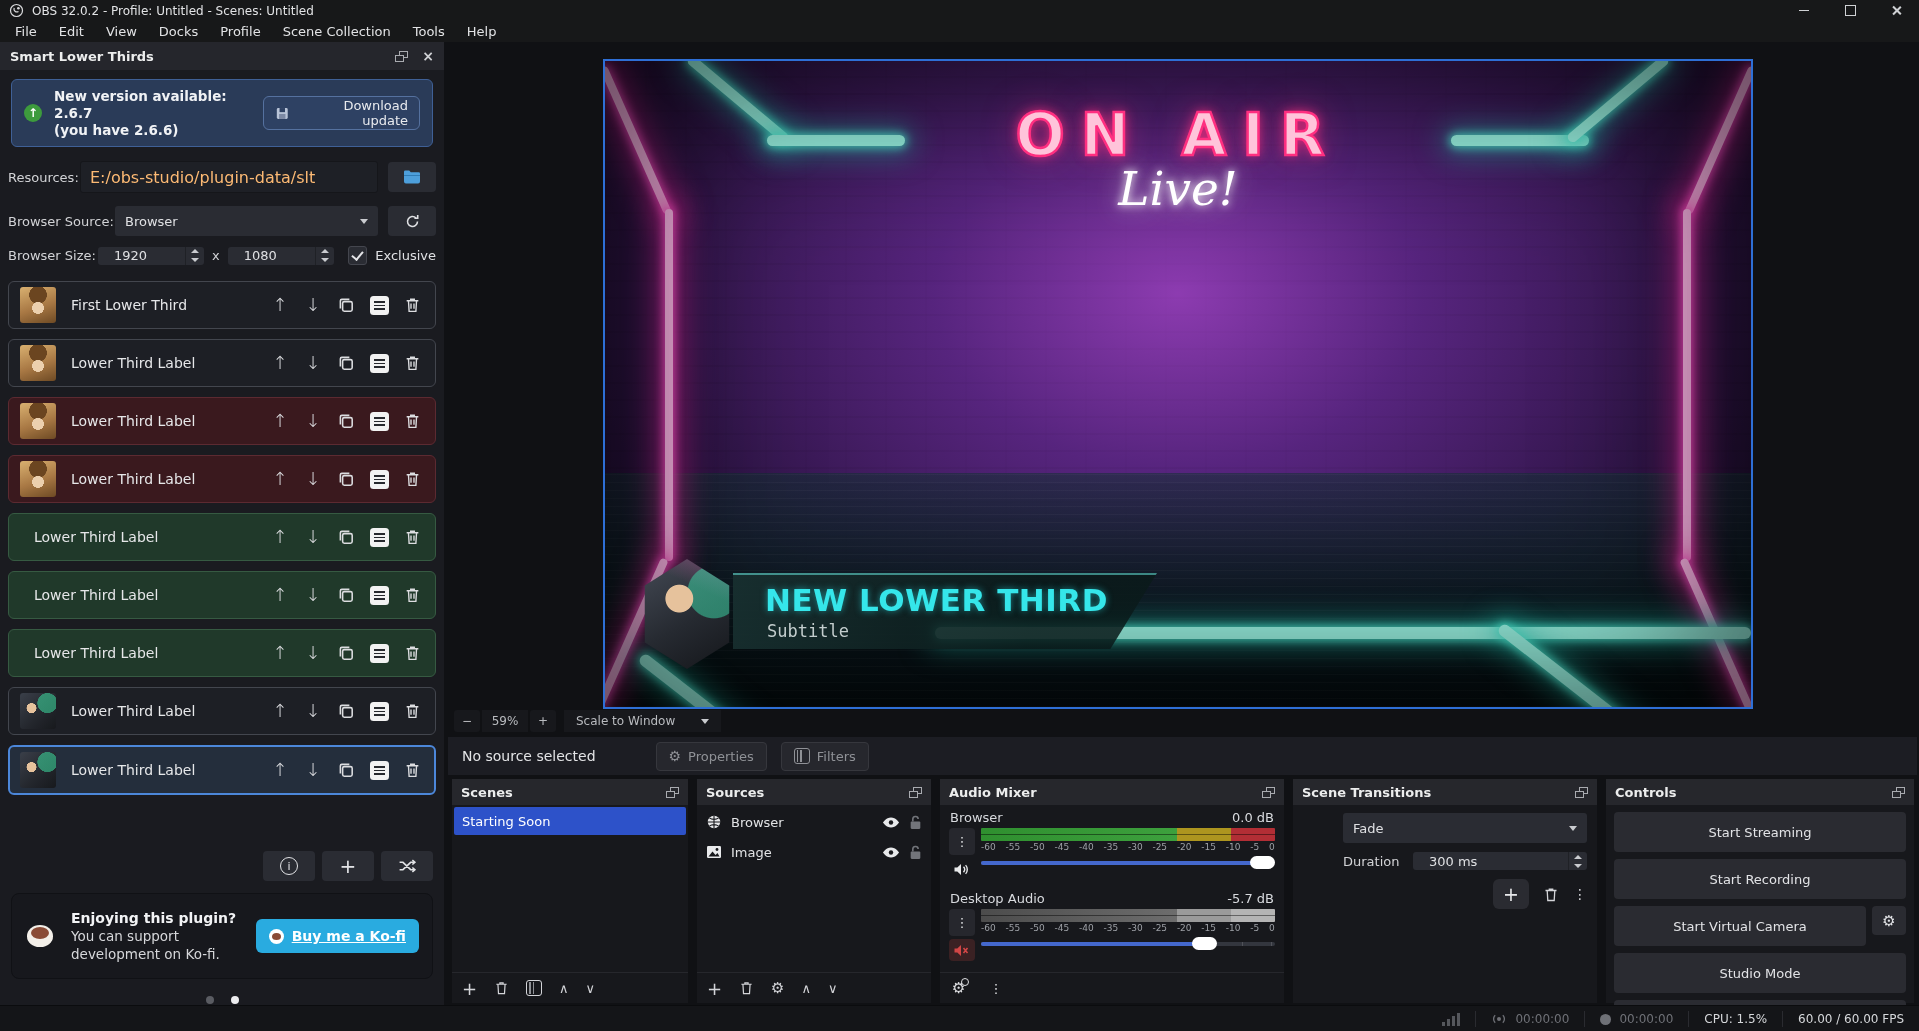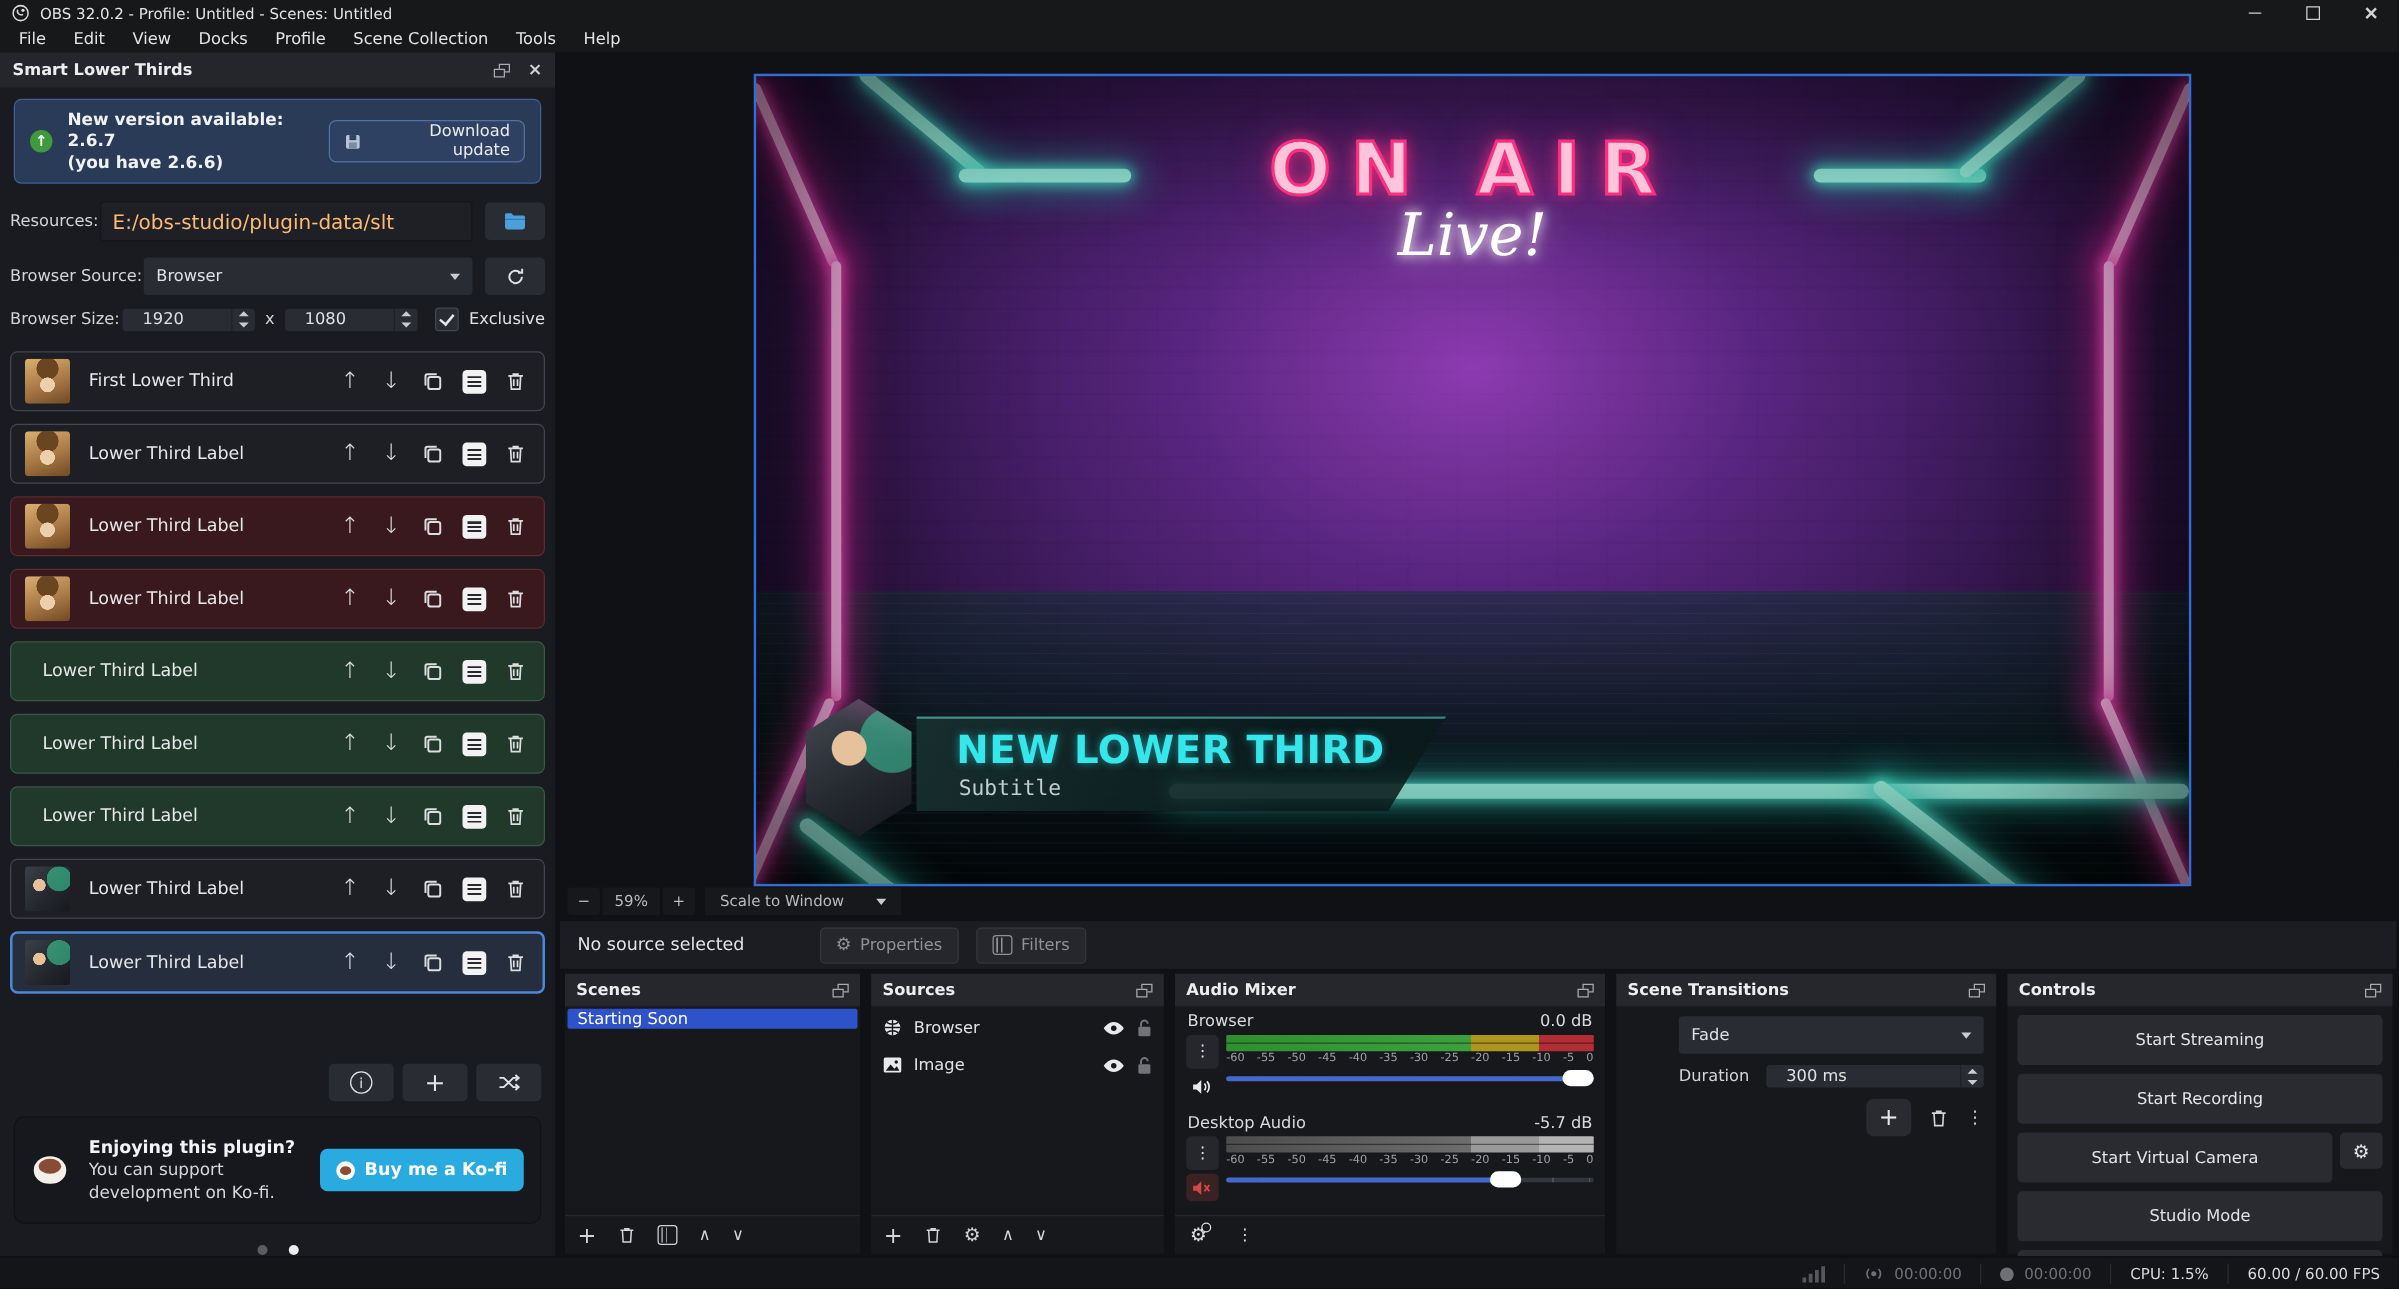--- a/index.html
+++ b/index.html
@@ -71,21 +71,21 @@
   .ic-info{width:16px;height:16px;border:1.4px solid #e2e3e6;border-radius:50%;font-size:11px;display:flex;align-items:center;justify-content:center;}
   .ic-info::after{content:"i";}
   .kofi-box{margin:12px 11px 0 11px;height:84px;background:#17181d;border:1px solid #101115;border-radius:8px;
     display:flex;align-items:center;padding:0 13px;}
   .cup{width:33px;height:30px;position:relative;flex:none;}
   .cup::before{content:"";position:absolute;left:2px;top:4px;width:26px;height:22px;border-radius:50% 50% 48% 48%;background:#f3efe9;}
   .cup::after{content:"";position:absolute;left:6px;top:6px;width:18px;height:12px;border-radius:50%;background:#8a4b36;}
   .kofi-txt{margin-left:13px;line-height:18px;font-size:13.5px;color:#d6d7da;}
   .kofi-txt b{color:#f2f3f5;font-size:14px;}
   .kofi-btn{margin-left:auto;background:#29abe0;border-radius:6px;height:34px;display:flex;align-items:center;
-    padding:0 13px;color:#fff;font-weight:bold;font-size:14px;gap:8px;}
+    padding:0 13px;color:#fff;font-weight:bold;font-size:14px;gap:8px;text-decoration:underline;}
   .kofi-cup{width:15px;height:15px;border-radius:50%;background:#fff;position:relative;}
   .kofi-cup::after{content:"";position:absolute;left:3px;top:4px;width:9px;height:7px;border-radius:50%;background:#8a4b36;}
   .dots{display:flex;justify-content:center;gap:17px;margin-top:17px;}
   .dot{width:8px;height:8px;border-radius:50%;background:#5a5c62;}
   .dot.active{background:#ececee;}
   
   .main{left:444px;top:42px;width:1475px;height:963px;background:#101114;}
   .canvas{left:159px;top:17px;width:1146px;height:646px;border:2px solid #2e6fd6;box-sizing:content-box;overflow:hidden;
     background:
       radial-gradient(ellipse at 50% 36%,rgba(158,66,196,.85) 0%,rgba(104,42,150,.72) 30%,rgba(52,22,78,.75) 62%,rgba(16,8,26,.92) 100%),
@@ -130,21 +130,21 @@
   .ctx-btn:first-of-type{margin-left:60px;}
   .ic-filter{width:14px;height:14px;border:1.5px solid #8f9196;border-radius:3px;position:relative;}
   .ic-filter::after{content:"";position:absolute;left:2px;top:1px;bottom:1px;width:5px;
     background:repeating-linear-gradient(90deg,#8f9196 0 1.5px,rgba(0,0,0,0) 1.5px 3.5px);}
   
   .dock{position:absolute;top:737px;height:224px;background:#17181c;display:flex;flex-direction:column;}
   .dock-h{height:26px;background:#26272c;display:flex;align-items:center;padding:0 9px;font-weight:bold;font-size:13px;color:#eceded;flex:none;}
   .dock-h .ic-float{margin-left:auto;}
   .dock-body{flex:1;position:relative;}
   .dock-tools{height:30px;border-top:1px solid #26272c;display:flex;align-items:center;padding:0 10px;gap:17px;color:#d3d4d8;flex:none;}
-  .scene-item{margin:2px;height:16px;background:#2d52c9;border-radius:2px;display:flex;align-items:center;padding:0 8px;color:#fff;font-size:13px;}
+  .scene-item{margin:2px;height:28px;background:#2d52c9;border-radius:2px;display:flex;align-items:center;padding:0 8px;color:#fff;font-size:13px;}
   .src-row{height:30px;display:flex;align-items:center;padding:0 9px;gap:9px;color:#e2e3e5;font-size:13px;}
   .src-row .sp{flex:1;}
   
   .ch{padding:4px 9px 0 9px;}
   .ch-head{display:flex;justify-content:space-between;font-size:13px;color:#d8dade;padding:1px 1px 3px 1px;}
   .ch-grid{display:flex;gap:6px;}
   .ch-left{display:flex;flex-direction:column;gap:3px;width:26px;flex:none;}
   .kebab-btn{width:26px;height:27px;background:#26272d;border-radius:4px;display:flex;align-items:center;justify-content:center;color:#dfe0e3;font-size:13px;letter-spacing:0;}
   .mute-btn{width:26px;height:22px;border-radius:4px;display:flex;align-items:center;justify-content:center;}
   .mute-btn.muted{background:#3a2123;}

